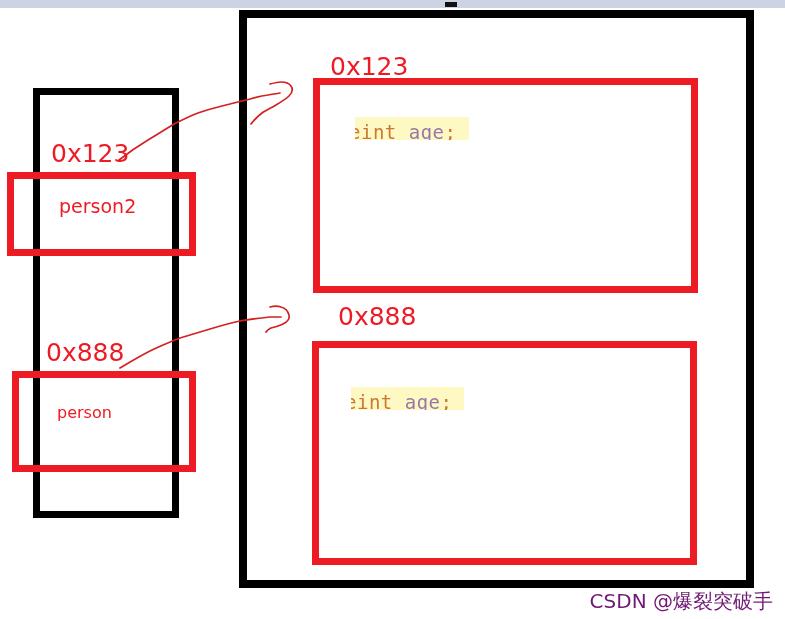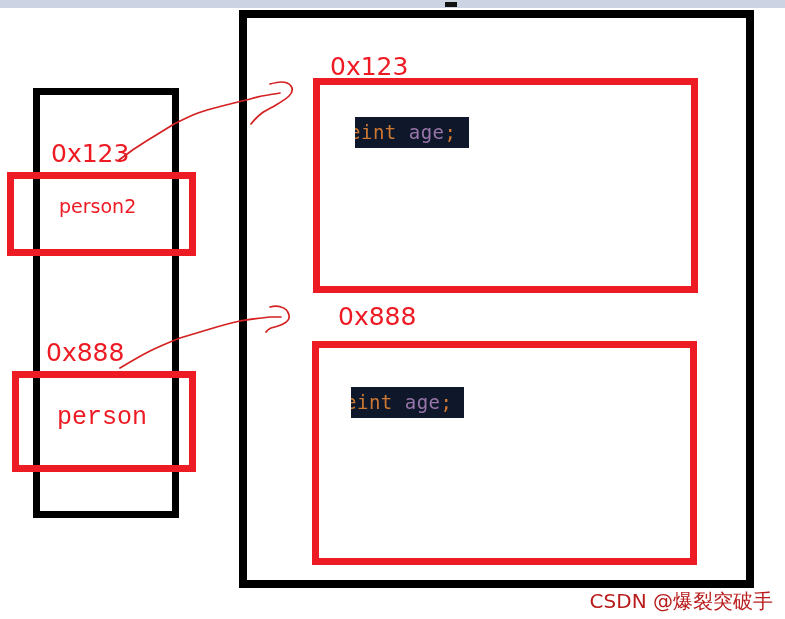--- a/index.html
+++ b/index.html
@@ -103,41 +103,40 @@
     font-size: 19px;
   }
   #label-0x888-left {
     left: 46px;
     top: 340px;
     font-size: 25px;
   }
   #label-person {
     left: 57px;
     top: 405px;
-    font-size: 25px;
-    font-family: Liberation Mono, monospace;
+    font-size: 16px;
   }
   #label-0x123-right {
     left: 330px;
     top: 54px;
     font-size: 25px;
   }
   #label-0x888-right {
     left: 338px;
     top: 304px;
     font-size: 25px;
   }
   
   .code-chip {
     position: absolute;
-    background: #0f172a;
+    background: #fef9c3;
     font-family: "DejaVu Sans Mono", "Liberation Mono", monospace;
     font-size: 19px;
     line-height: 31px;
-    height: 31px;
+    height: 23px;
     padding: 0 6px 0 0;
     overflow: hidden;
     white-space: nowrap;
     letter-spacing: 0.5px;
   }
   #code-chip-1 {
     left: 355px;
     top: 117px;
     width: 108px;
   }
@@ -181,21 +180,21 @@
     stroke: #d42020;
     stroke-width: 1.7;
     stroke-linecap: round;
     stroke-linejoin: round;
   }
   
   #watermark {
     position: absolute;
     right: 12px;
     bottom: 4px;
-    color: #b91c1c;
+    color: #701a75;
     font-size: 20px;
     white-space: nowrap;
     font-family: "DejaVu Sans", "Liberation Sans", sans-serif;
   }
 </style>
 </head>
 <body>
 
 <div id="canvas">
 

